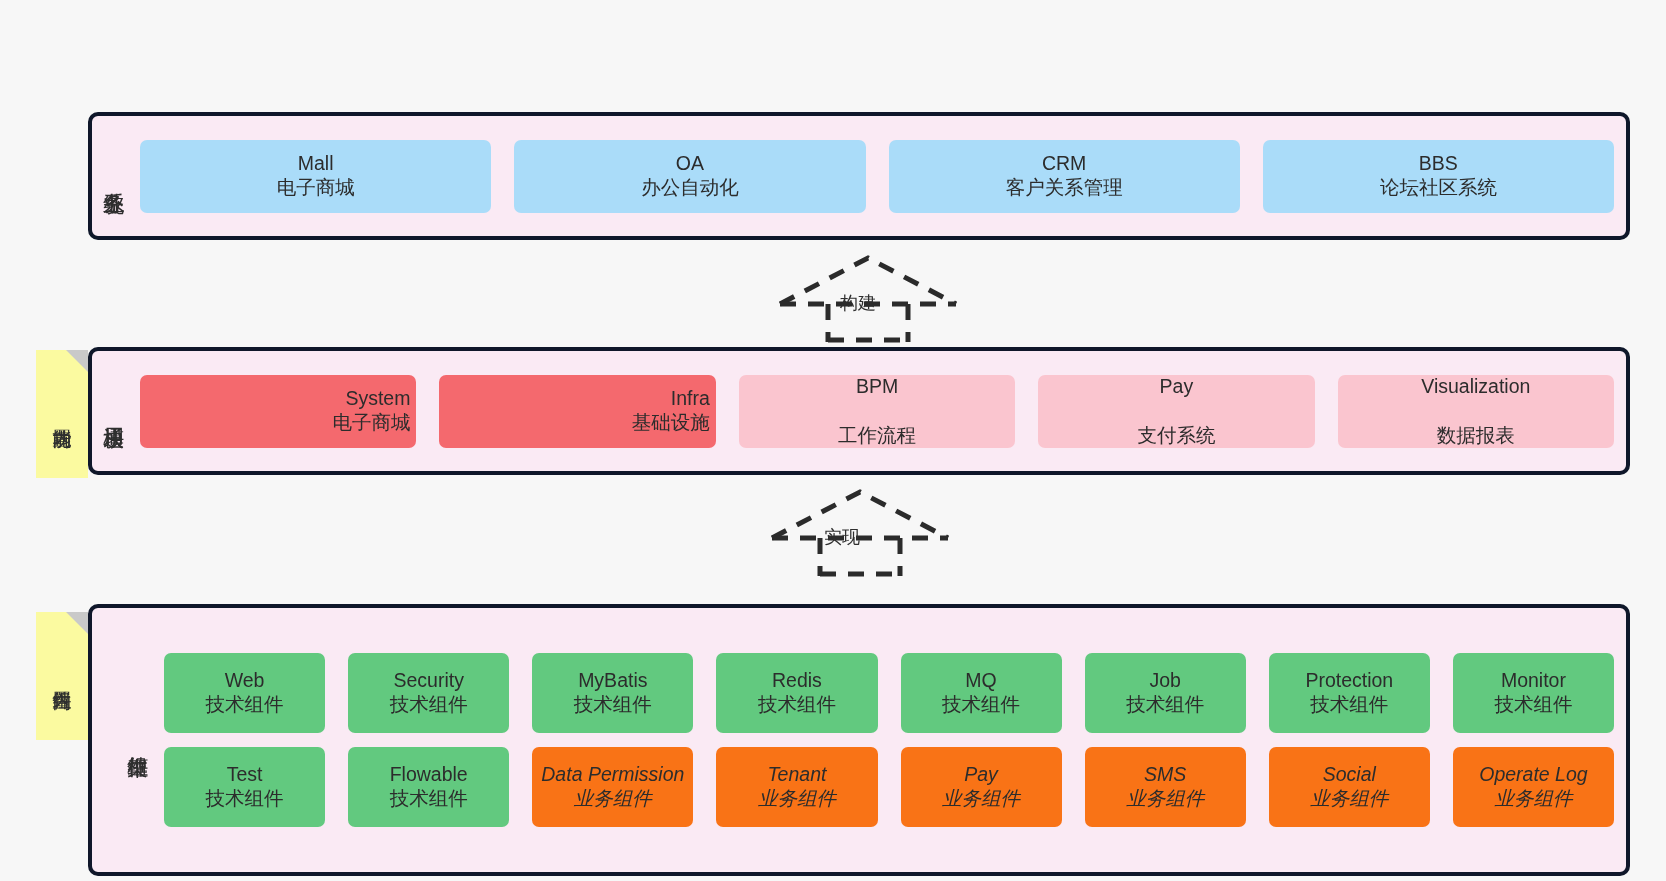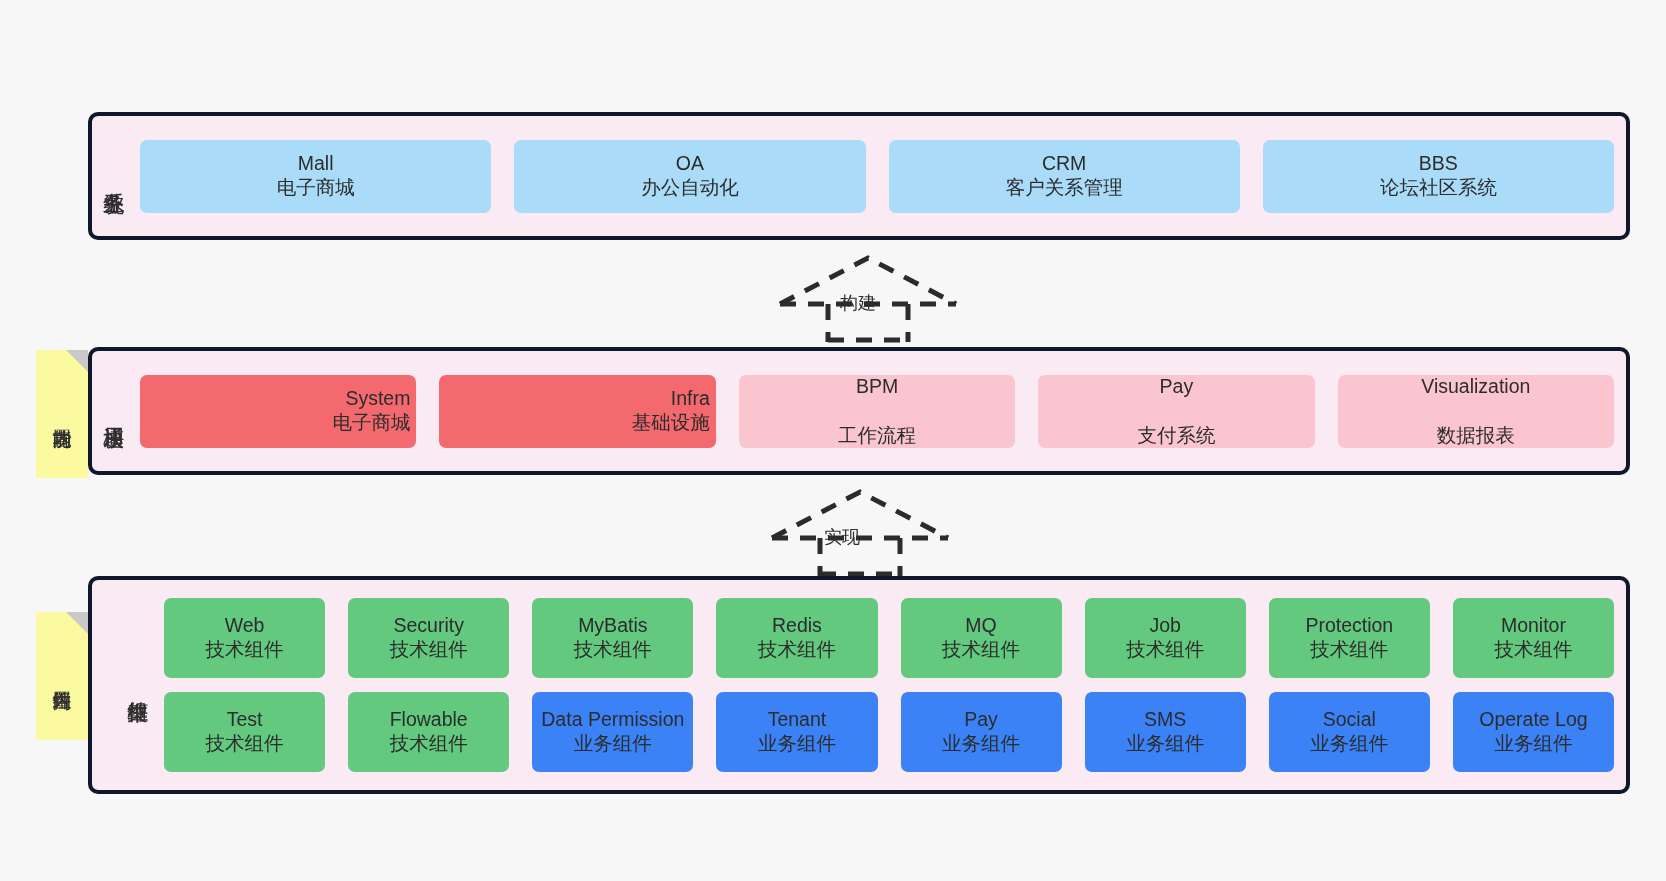--- a/index.html
+++ b/index.html
@@ -71,30 +71,30 @@
     user-select: none;
   }
   .card .t1 { display: block; }
   .card .t2 { display: block; }
 
   
   .c-blue   { background: #aadcf9; }
   .c-red    { background: #f4696e; align-items: flex-end; }
   .c-pink   { background: #fac5cf; gap: 25px; }
   .c-green  { background: #62c97f; }
-  .c-lgreen { background: #3b82f6; }
+  .c-lgreen { background: #f97316; font-style: italic; }
 
   
   #layer-business { left: 88px;  top: 112px; width: 1542px; height: 128px; }
   #layer-business .card { height: 73px; }
 
   #layer-common   { left: 88px;  top: 347px; width: 1542px; height: 128px; }
   #layer-common .card { height: 73px; }
 
-  #layer-framework{ left: 88px;  top: 576px; width: 1542px; height: 218px; padding-left: 24px; }
+  #layer-framework{ left: 88px;  top: 604px; width: 1542px; height: 272px; padding-left: 24px; }
   #layer-framework .card { height: 80px; }
 
   
   .note {
     position: absolute;
     width: 52px;
     background: #fbfaa0;
     display: flex;
     align-items: center;
     justify-content: center;

